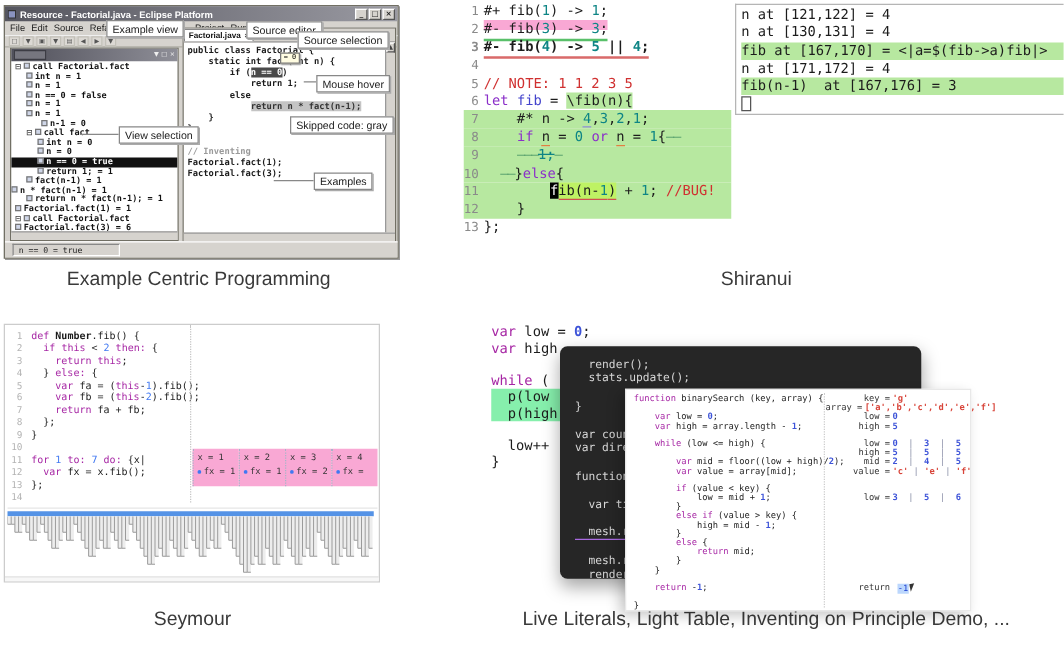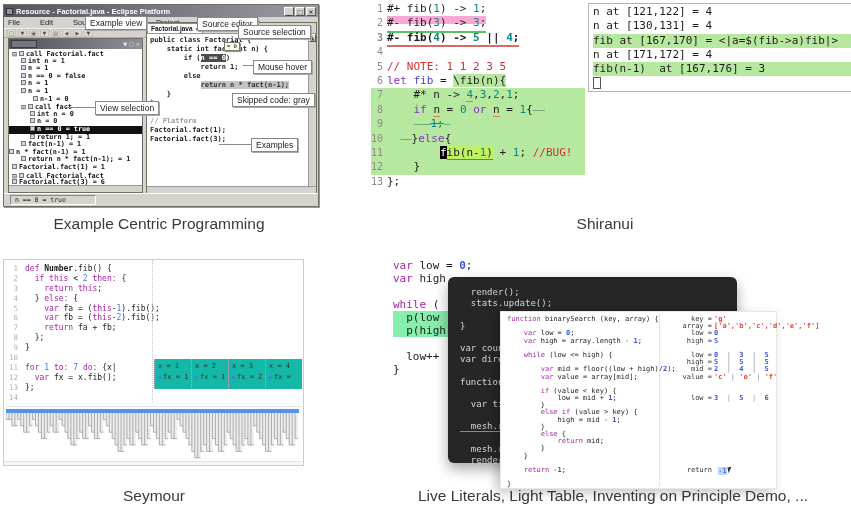--- a/index.html
+++ b/index.html
@@ -15,21 +15,21 @@
 #cap-sh{left:480px;top:215px;width:250px}
 #cap-sy{left:3px;top:487px;width:302px}
 #cap-ll{left:375px;top:487px;width:476px}
 
 #eclipse{position:absolute;left:3px;top:4px;width:316px;height:203px;background:#d6d3ce;border:1px solid #716f64;box-shadow:1px 1px 0 #999}
 .titlebar{height:12px;background:linear-gradient(90deg,#55555e,#9a9aa2);display:flex;align-items:center;padding:0 2px;color:#fff;font-size:7.5px;font-weight:bold;white-space:nowrap;overflow:hidden}
 .wicon{width:7px;height:7px;background:#8a93c0;border:1px solid #333;margin-right:3px;flex:none}
 .titlebar .sp{flex:1}
 .wbtn{width:10px;height:9px;background:#d6d3ce;border:1px solid #fff;border-right-color:#555;border-bottom-color:#555;font-size:6px;line-height:7px;text-align:center;color:#222;margin-left:1px;font-family:"DejaVu Sans",sans-serif}
 .menubar{height:11px;display:flex;align-items:center;font-size:7.5px;color:#222;padding-left:4px;position:relative}
-.mi{margin-right:20px}
+.mi{margin-right:5px}
 #ec-menus-r{position:absolute;left:152px;display:flex}
 .toolbar{height:10px;display:flex;align-items:center;padding-left:3px;border-top:1px solid #efefef;border-bottom:1px solid #b0aea5}
 .tbi{width:9px;height:8px;font-size:5px;color:#555;text-align:center;line-height:7px;margin-right:2px;border:1px solid #c2c0b8;background:#dcd9d4;font-family:"DejaVu Sans",sans-serif}
 .pane{position:absolute;background:#fff;border:1px solid #716f64}
 #ec-left{left:4px;top:33px;width:135px;height:155px}
 #ec-right{left:142px;top:17px;width:171px;height:172px}
 .phead{height:10px;background:linear-gradient(90deg,#50505a,#8f8f98);display:flex;align-items:center;justify-content:flex-end;padding:0 2px}
 .phead .ptab{width:26px;height:8px;background:#76767f;margin-right:auto;border:1px solid #3c3c44}
 .vti{color:#eee;font-size:5px;margin-left:2px;font-family:"DejaVu Sans",sans-serif}
 #ec-tree{position:absolute;top:11px;left:0;right:0;bottom:7px;overflow:hidden;font-family:"DejaVu Sans Mono",monospace}
@@ -79,21 +79,21 @@
 
 #sy-panel{position:absolute;left:3px;top:259px;width:301px;height:207px;border:1px solid #ccc;background:#fff;font-family:"DejaVu Sans Mono",monospace}
 #sy-code{position:absolute;left:0;top:4px}
 #sy-code .cl{height:9.9px;line-height:9.9px;font-size:8px}
 #sy-code .ln{width:14px;margin-right:7px;color:#b3b3b3;font-size:7.5px}
 .k2{color:#a626a4}
 .n2{color:#4078f2}
 .b{font-weight:bold}
 .sy-vline{position:absolute;left:148px;top:0;height:142px;border-left:1px dotted #c5c5c5}
 #sy-probes{position:absolute;left:150px;top:99px;display:flex;height:30px}
-.probe{width:37px;background:#14b8a6;border-left:1px dotted #aab4c8;padding:3px 0 0 3px;font-size:7px;color:#333;white-space:pre;overflow:hidden}
+.probe{width:37px;background:#f9a8d4;border-left:1px dotted #aab4c8;padding:3px 0 0 3px;font-size:7px;color:#333;white-space:pre;overflow:hidden}
 .px{height:10px}
 .pf{height:10px;display:flex;align-items:center}
 .pdot{width:3px;height:3px;border-radius:50%;background:#4078f2;margin-right:2px;flex:none}
 .sy-vizwrap{position:absolute;left:2px;top:146px;width:296px;height:57px;border-top:1px solid #e6e6e6;padding-top:2px}
 .sy-bluebar{height:4px;background:#5593e6;width:293px}
 #sy-viz{display:block}
 .sy-bottom{position:absolute;left:0;right:0;bottom:0;height:4px;background:#f7f7f7;border-top:1px solid #e2e2e2}
 
 .llpane{font-family:"DejaVu Sans Mono",monospace}
 #ll-back{position:absolute;left:393px;top:259px;width:240px;z-index:1}
@@ -199,21 +199,21 @@
       <div id="ec-codewrap">
           <div class="cl "><span class="ct"><span>public class Factorial {</span></span></div>
           <div class="cl "><span class="ct"><span>    static int fact(int n) {</span></span></div>
           <div class="cl "><span class="ct"><span>        if (</span><span class="selb">n == 0</span><span>)</span></span></div>
           <div class="cl "><span class="ct"><span>            return 1;</span></span></div>
           <div class="cl "><span class="ct"><span>        else</span></span></div>
           <div class="cl "><span class="ct"><span>            </span><span class="grayhl">return n * fact(n-1);</span></span></div>
           <div class="cl "><span class="ct"><span>    }</span></span></div>
           <div class="cl "><span class="ct"><span>}</span></span></div>
           <div class="cl "><span class="ct">&nbsp;</span></div>
-          <div class="cl "><span class="ct"><span class="gray">// Platform</span></span></div>
+          <div class="cl "><span class="ct"><span class="gray">// Inventing</span></span></div>
           <div class="cl "><span class="ct"><span>Factorial.fact(1);</span></span></div>
           <div class="cl "><span class="ct"><span>Factorial.fact(3);</span></span></div>
         </div>
       <div class="hoverbox">= 0</div>
       <div class="vstrip">
           <div class="varrow">▲</div>
         </div>
       <div class="hstrip"></div>
     </div>
 
@@ -538,21 +538,21 @@
         <div class="cl "><span class="ct"><span>            </span><span class="k4">return</span><span> mid;</span></span></div>
         <div class="cl "><span class="ct"><span>        }</span></span></div>
         <div class="cl "><span class="ct"><span>    }</span></span></div>
         <div class="cl "><span class="ct">&nbsp;</span></div>
         <div class="cl "><span class="ct"><span>    </span><span class="k4">return</span><span> -</span><span class="n4">1</span><span>;</span></span></div>
         <div class="cl "><span class="ct">&nbsp;</span></div>
         <div class="cl "><span class="ct"><span>}</span></span></div>
       </div>
     <div id="ll-ann">
         <div class="ar" style="top: 2px;"><span class="al ">key =</span><span style="white-space: pre;"><span class="s4">'g'</span></span></div>
-        <div class="ar" style="top: 9.2px;"><span class="al ">array =</span><span style="white-space: pre;"><span class="s4">['a','b','c','d','e','f']</span></span></div>
+        <div class="ar" style="top: 9.2px; justify-content: center;"><span class="al ">array =</span><span style="white-space: pre;"><span class="s4">['a','b','c','d','e','f']</span></span></div>
         <div class="ar" style="top: 16.4px;"><span class="al ">low =</span><span style="white-space: pre;"><span class="n4">0</span></span></div>
         <div class="ar" style="top: 23.6px;"><span class="al ">high =</span><span style="white-space: pre;"><span class="n4">5</span></span></div>
         <div class="ar" style="top: 38px;"><span class="al ">low =</span><span style="white-space: pre;"><span class="n4">0</span><span class="pp">  |  </span><span class="n4">3</span><span class="pp">  |  </span><span class="n4">5</span></span></div>
         <div class="ar" style="top: 45.2px;"><span class="al ">high =</span><span style="white-space: pre;"><span class="n4">5</span><span class="pp">  |  </span><span class="n4">5</span><span class="pp">  |  </span><span class="n4">5</span></span></div>
         <div class="ar" style="top: 52.4px;"><span class="al ">mid =</span><span style="white-space: pre;"><span class="n4">2</span><span class="pp">  |  </span><span class="n4">4</span><span class="pp">  |  </span><span class="n4">5</span></span></div>
         <div class="ar" style="top: 59.6px;"><span class="al ">value =</span><span style="white-space: pre;"><span class="s4">'c'</span><span class="pp"> | </span><span class="s4">'e'</span><span class="pp"> | </span><span class="s4">'f'</span></span></div>
         <div class="ar" style="top: 81.2px;"><span class="al ">low =</span><span style="white-space: pre;"><span class="n4">3</span><span class="pp">  |  </span><span class="n4">5</span><span class="pp">  |  </span><span class="n4">6</span></span></div>
         <div class="ar" style="top: 153.2px;"><span class="al k4">return</span><span style="white-space: pre;"><span> </span><span class="hlb">-1</span><span class="mcur"></span></span></div>
       </div>
   </div>

